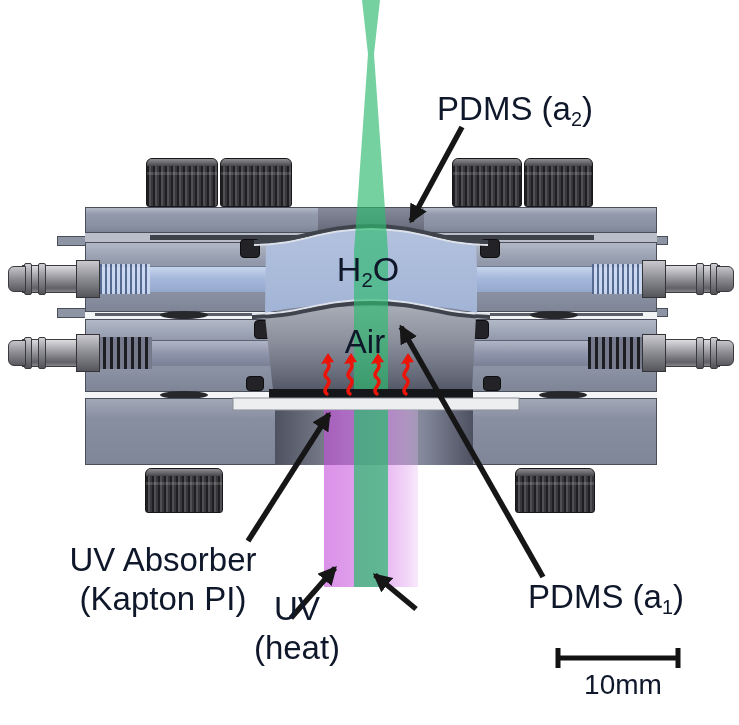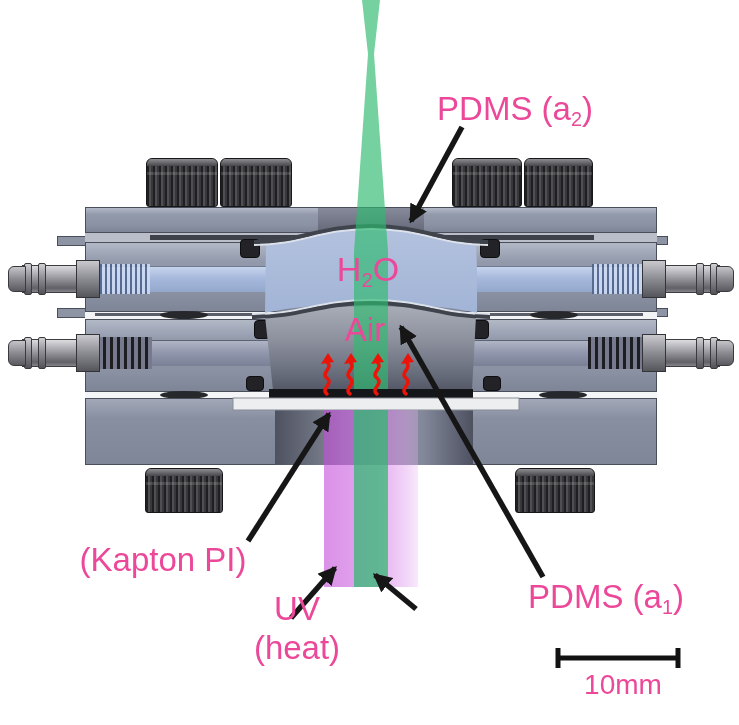--- a/index.html
+++ b/index.html
@@ -19,21 +19,21 @@
   .shim{position:absolute;background:#3e4149;}
   .tab{position:absolute;background:#8d94a4;border:1px solid #4a4e5a;box-sizing:border-box;}
   .chan-blue{position:absolute;background:linear-gradient(180deg,#c6d4ec 0%,#a6b8dc 45%,#94a8cd 100%);border-top:1px solid #6e7a92;box-sizing:border-box;}
   .chan-gray{position:absolute;background:linear-gradient(180deg,#b0b5c6 0%,#8f95aa 50%,#7a8095 100%);border-top:1px solid #5d6272;box-sizing:border-box;}
   .thr-blue{position:absolute;background:repeating-linear-gradient(90deg,rgba(74,94,134,0.85) 0 2px,rgba(205,218,242,0.9) 2px 5px);}
   .thr-dark{position:absolute;background:repeating-linear-gradient(90deg,#1d1e23 0 3px,#767a8c 3px 7px);}
   .fit-shaft{position:absolute;background:linear-gradient(180deg,#dcdce0 0%,#a2a2a8 40%,#606066 85%,#84848a 100%);border:1px solid #3c3c40;box-sizing:border-box;}
   .fit-nut{position:absolute;background:linear-gradient(180deg,#c9c9ce 0%,#8b8b92 50%,#55555c 100%);border:1px solid #333338;box-sizing:border-box;}
   .fit-ridge{position:absolute;background:linear-gradient(180deg,#cfcfd4 0%,#8f8f96 45%,#525258 100%);border:1px solid #3a3a3e;border-radius:2px;box-sizing:border-box;}
   .fit-tip{position:absolute;background:linear-gradient(180deg,#c4c4c9 0%,#8a8a90 50%,#5a5a60 100%);border:1px solid #3a3a3e;box-sizing:border-box;}
-  .label{position:absolute;transform:translateX(-50%);text-align:center;color:#ec4899;
+  .label{position:absolute;transform:translateX(-50%);text-align:center;color:#0f172a;
          font-size:33px;line-height:1.18;white-space:nowrap;}
   .label .sub{font-size:0.6em;vertical-align:-0.28em;}
   .italic{font-size:28px;}
   svg.overlay{position:absolute;left:0;top:0;}
 </style>
 </head>
 <body>
 
 <div id="stage">
 
@@ -198,25 +198,26 @@
   </svg>
 
   <div class="label" style="left:515px;top:90px;">
     <span>PDMS (a</span><span class="sub">2</span><span>)</span>
   </div>
 
   <div class="label" style="left:368px;top:249px;font-size:34px;">
     <span>H</span><span class="sub">2</span><span>O</span>
   </div>
 
-  <div class="label" style="left:365px;top:311px;">
+  <div class="label" style="left:365px;top:323px;">
     <span>Air</span>
   </div>
 
   <div class="label" style="left:163px;top:541px;">
+    <div>UV Absorber</div>
     <div>(Kapton PI)</div>
   </div>
 
   <div class="label" style="left:297px;top:590px;">
     <div>UV</div>
     <div>(heat)</div>
   </div>
 
 
   <div class="label" style="left:606px;top:578px;">

